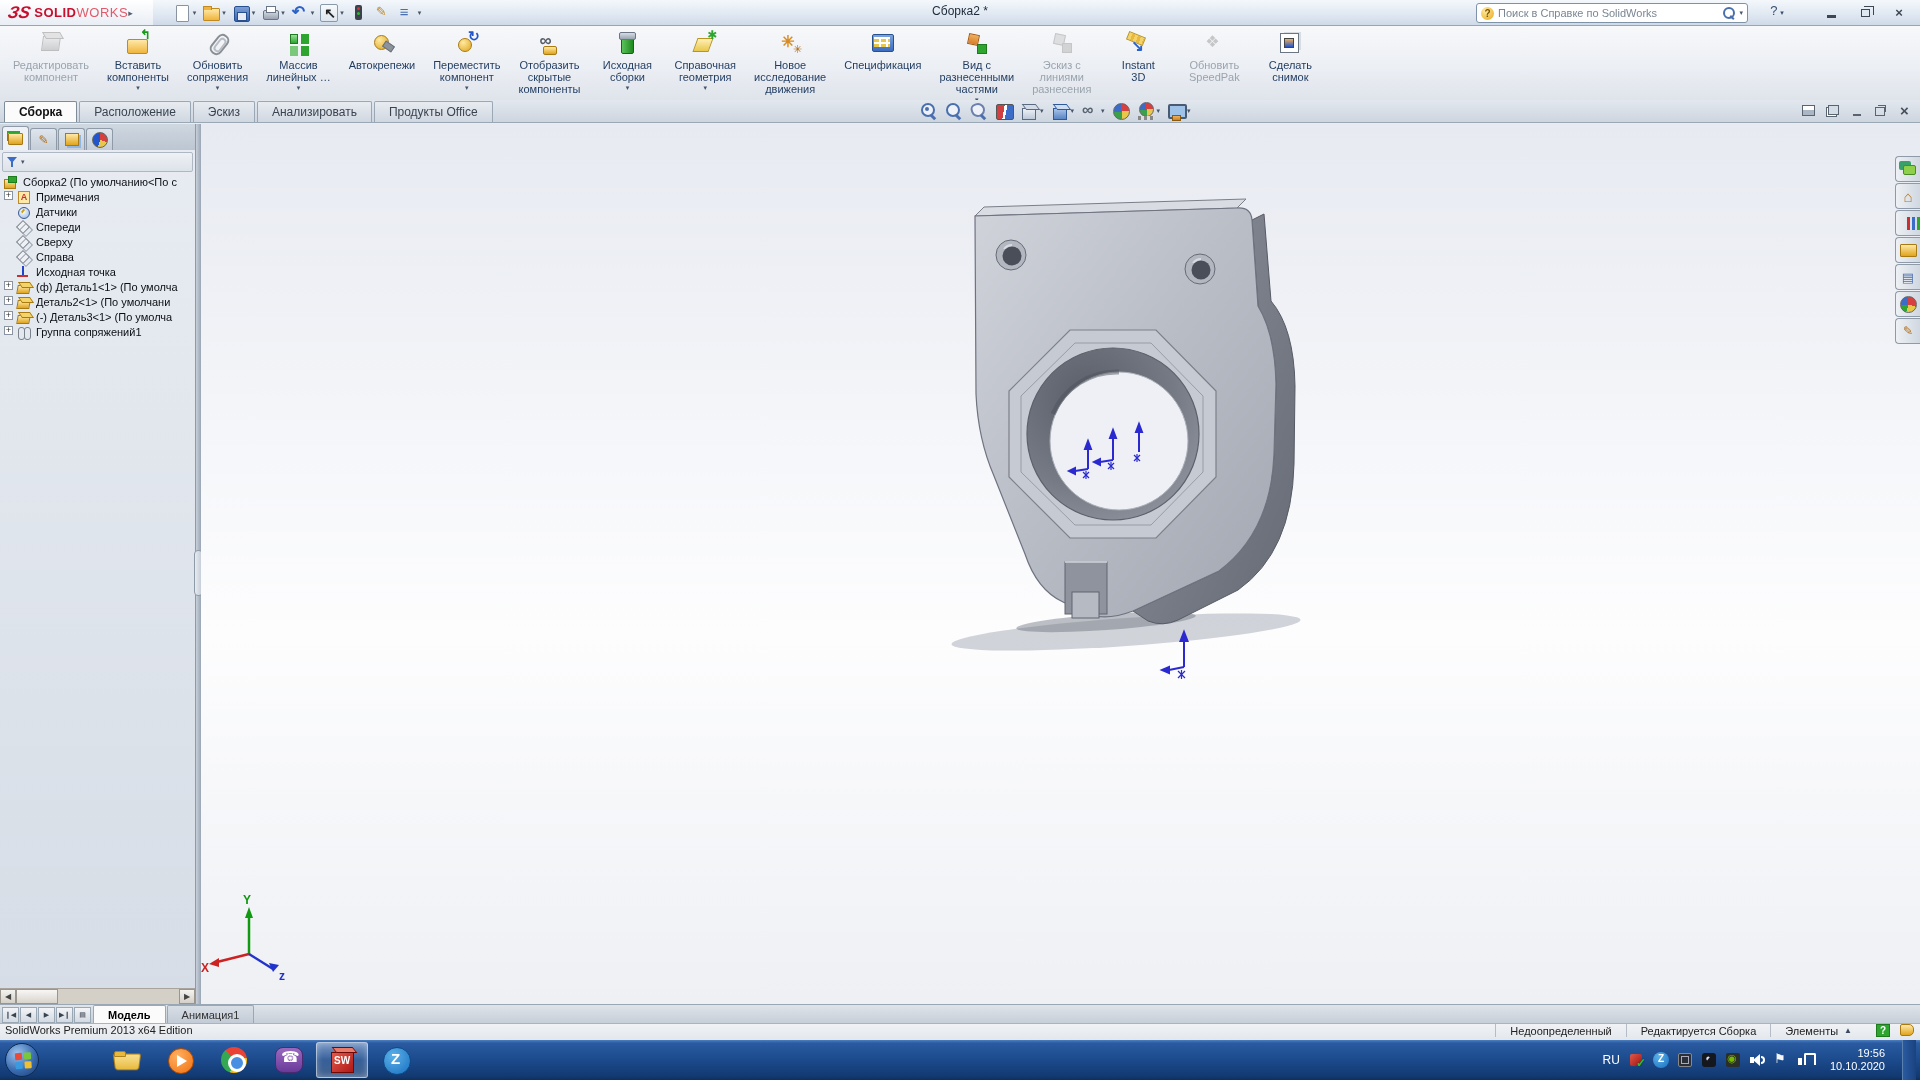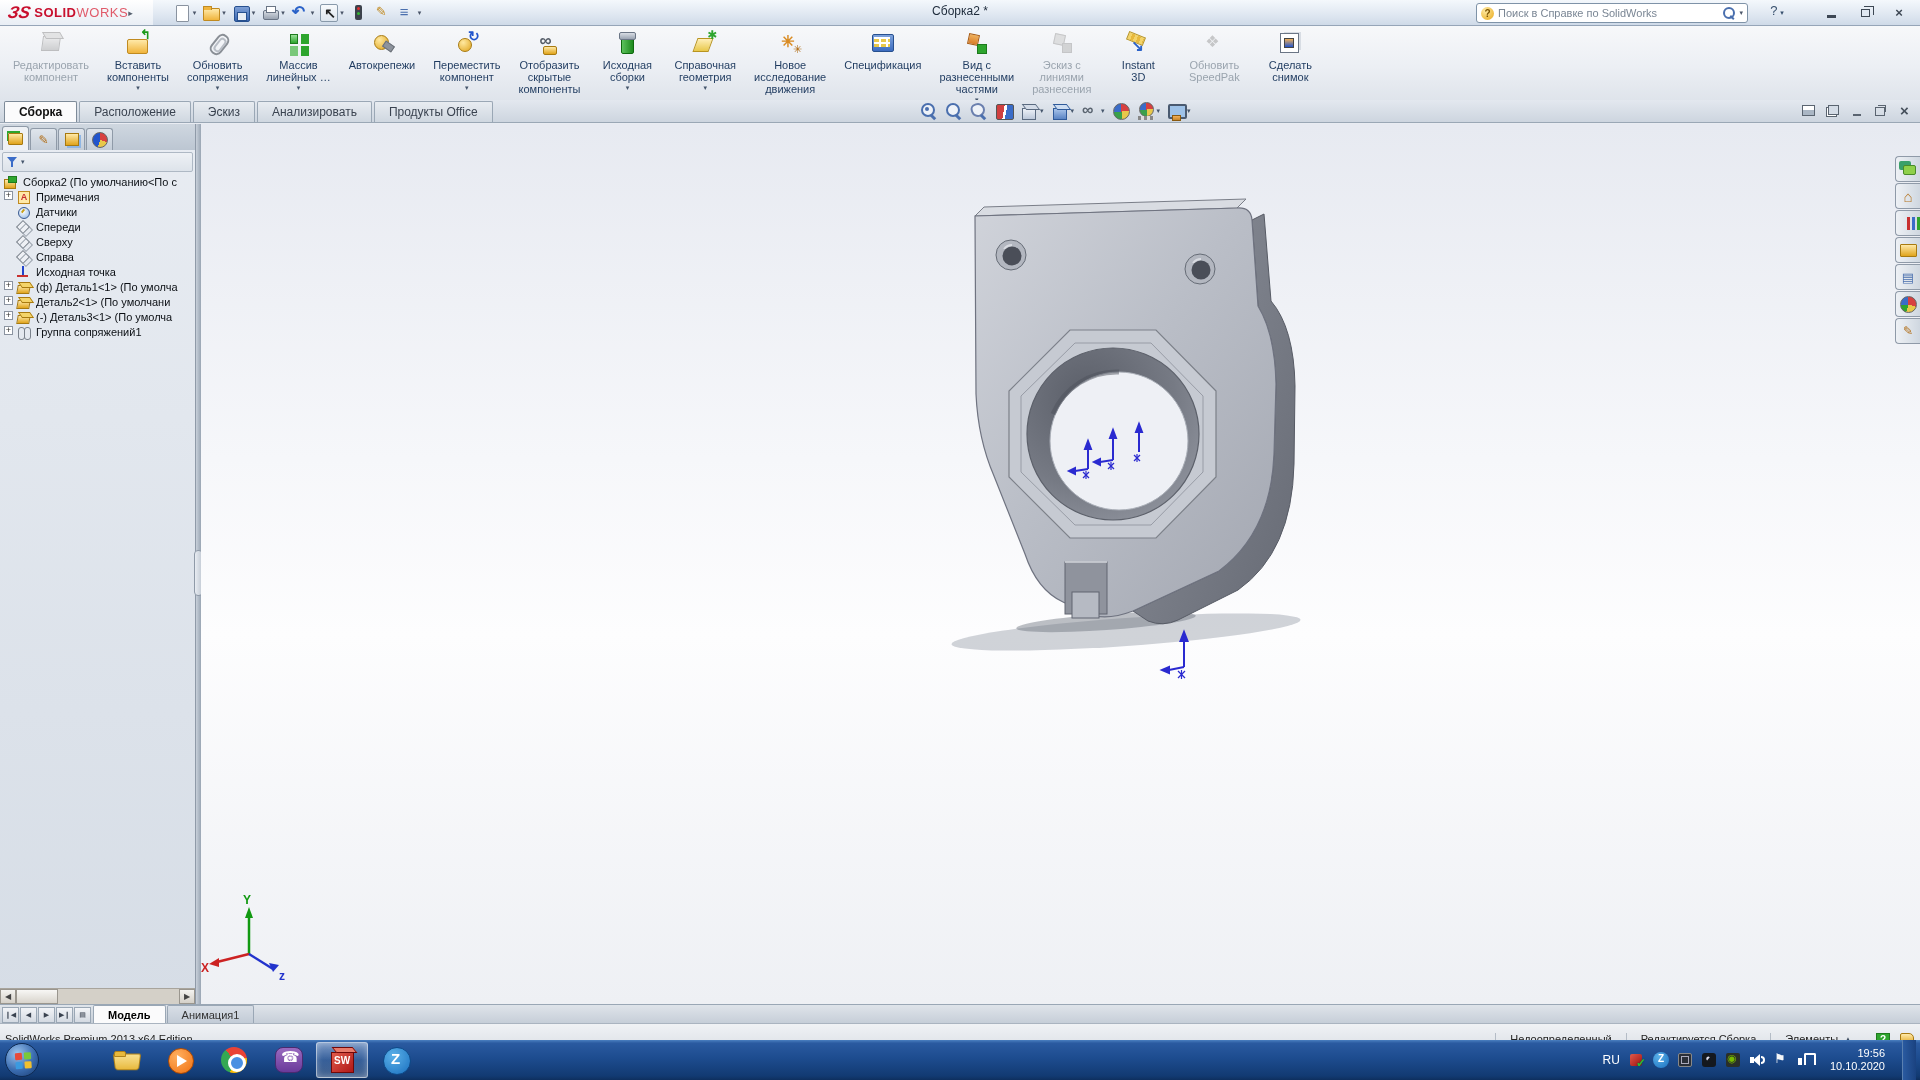--- a/index.html
+++ b/index.html
@@ -172,21 +172,21 @@
   [data-icon-s="view-palette"]::before{content:"▤";font-size:13px;color:#4a6fae}
   [data-icon-s="appearances"]::before{content:"";width:15px;height:15px;border-radius:50%;background:conic-gradient(#d84040 0 30%,#e8c84a 0 55%,#2ea52e 0 75%,#3a6cc8 0);border:1px solid #666}
   [data-icon-s="custom-props"]::before{content:"✎";font-size:12px;color:#b06a10}
   
   #doctabs{position:absolute;left:0;top:1004px;width:1920px;height:19px;background:linear-gradient(#dfe4ea,#c6ced8);border-top:1px solid #9aa7b5;display:flex;align-items:flex-end}
   .navbtns{display:flex;gap:1px;padding:0 2px 0 2px}
   .navbtn{width:17px;height:16px;background:linear-gradient(#f2f4f7,#d4dae2);border:1px solid #9aa7b5;font-size:7px;color:#3a4350;display:flex;align-items:center;justify-content:center}
   .dtab{height:18px;padding:0 14px;font-size:11px;display:flex;align-items:center;border:1px solid #9aa7b5;border-bottom:none;background:linear-gradient(#d8dee6,#c2cbd6);color:#333;border-radius:2px 2px 0 0;margin-right:1px}
   .dtab.active{background:#fbfbfc;font-weight:bold;color:#000}
   
-  #statusbar{position:absolute;left:0;top:1023px;width:1920px;height:31px;background:linear-gradient(#f0f2f5,#d8dde4);border-top:1px solid #aab4c0;font-size:11px;color:#222;display:flex;align-items:center}
+  #statusbar{position:absolute;left:0;top:1023px;width:1920px;height:31px;background:linear-gradient(#f0f2f5,#d8dde4);border-top:1px solid #aab4c0;font-size:11px;color:#222;display:flex;align-items:flex-start}
   #statusbar .left{padding-left:5px;flex:1}
   .stitem{padding:0 14px;border-left:1px solid #b4bcc6;height:13px;display:flex;align-items:center;gap:6px}
   .stitem .up{font-size:8px;color:#3a4a5e}
   .sthelp{width:14px;height:13px;background:#2ea52e;color:#fff;border:1px solid #1d7a1d;font-size:10px;font-weight:bold;text-align:center;line-height:12px;margin:0 10px}
   .sttag{width:14px;height:12px;background:linear-gradient(#ffe9a8,#e0a41c);border:1px solid #a87a10;border-radius:2px 5px 5px 2px;margin-right:6px}
   
   #taskbar{position:absolute;left:0;top:1040px;width:1920px;height:40px;background:linear-gradient(#4a7fc0,#2a5aa0 8%,#1d4c8f 45%,#123a72 90%,#0e2f5e);display:flex;align-items:center}
   #start-orb{width:34px;height:34px;border-radius:50%;margin:0 6px 0 5px;background:radial-gradient(circle at 35% 30%,#9cc4ee,#3a6cb0 55%,#1a3c70);border:1px solid #0e2a52;position:relative;flex:none}
   #start-orb::before{content:"";position:absolute;left:9px;top:9px;width:7px;height:7px;background:#e84a3a;box-shadow:9px 0 0 #7ac83a,0 9px 0 #3a9ae0,9px 9px 0 #f0c030;border-radius:1px;transform:rotate(-4deg)}
   .tb-app{width:52px;height:36px;margin:0 1px;border-radius:3px;display:flex;align-items:center;justify-content:center;position:relative}

